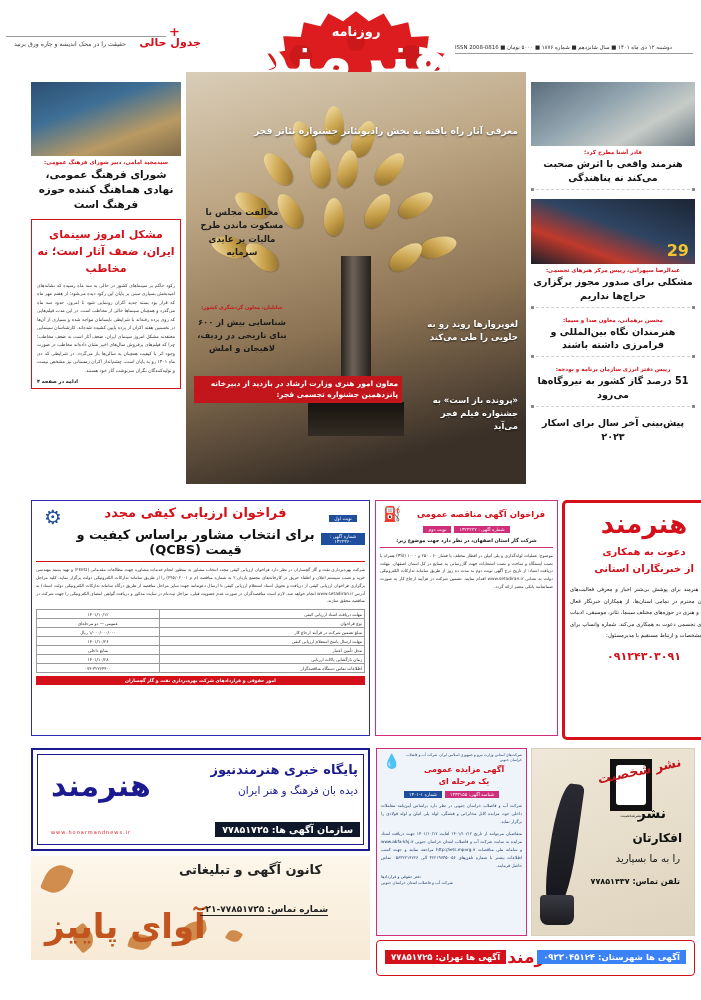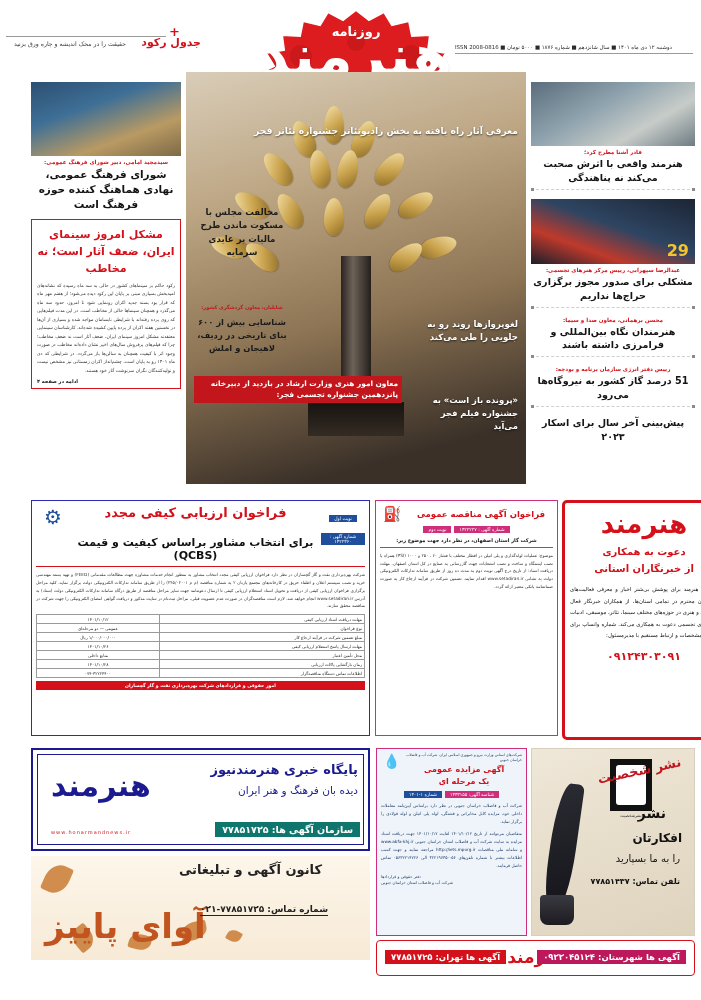--- a/index.html
+++ b/index.html
@@ -104,21 +104,21 @@
   .rec-h { color:#d4111a; font-size:10px; font-weight:bold; line-height:1.7; }
   .rec-body { font-size:5.4px; color:#111; line-height:2.15; text-align:justify; margin-top:7px; direction:rtl; }
   .rec-phone { color:#d4111a; font-size:11px; font-weight:bold; letter-spacing:1px; margin-top:8px; }
 
   
   .portal { position:absolute; left:31px; top:748px; width:339px; height:103px;
             border:2px solid #1b1b8f; background:#fff; }
   .portal-in { position:absolute; inset:4px; border:1px solid #1b1b8f; }
   .portal-t1 { position:absolute; right:10px; top:12px; font-size:13px; font-weight:bold; color:#1b1b8f; }
   .portal-t2 { position:absolute; right:10px; top:34px; font-size:10.5px; font-weight:normal; color:#1b1b8f; }
-  .portal-bar { position:absolute; right:8px; bottom:12px; background:#0f766e; color:#fff;
+  .portal-bar { position:absolute; right:8px; bottom:12px; background:#0f172a; color:#fff;
                 font-size:9.5px; font-weight:bold; padding:2px 7px; }
   .portal-logo { position:absolute; left:18px; top:18px; font-size:30px; font-weight:bold; color:#1b1b8f; }
   .portal-url { position:absolute; left:18px; bottom:14px; font-size:5px; color:#d4111a; letter-spacing:1px; }
 
   
   .autumn { position:absolute; left:31px; top:856px; width:339px; height:104px;
             background:linear-gradient(180deg,#fdf6ea,#f7ead6); overflow:hidden; }
   .autumn-t { position:absolute; right:48px; top:6px; font-size:13px; font-weight:bold; color:#222; }
   .autumn-brand { position:absolute; left:14px; top:50px; font-size:34px; font-weight:bold;
                   color:#c2541f; letter-spacing:-1px; }
@@ -146,34 +146,34 @@
   .quill { position:absolute; left:18px; top:34px; width:26px; height:130px;
            background:linear-gradient(160deg,#2b2b33,#14141a); border-radius:50% 6px 50% 40%; transform:rotate(8deg); }
   .inkwell { position:absolute; left:8px; bottom:10px; width:34px; height:30px;
              background:linear-gradient(180deg,#3a3a42,#1b1b20); border-radius:4px 4px 8px 8px; }
 
   
   .footer { position:absolute; left:376px; top:940px; width:319px; height:36px;
             border:1px solid #d4111a; border-radius:4px; background:#fff; }
   .f-left { position:absolute; left:8px; top:9px; background:#d4111a; color:#fff;
             font-size:8.5px; font-weight:bold; padding:2px 6px; }
-  .f-right { position:absolute; right:8px; top:9px; background:#be185d; color:#fff;
+  .f-right { position:absolute; right:8px; top:9px; background:#3b82f6; color:#fff;
              font-size:8.5px; font-weight:bold; padding:2px 6px; }
   .f-logo { position:absolute; left:50%; top:6px; transform:translateX(-50%);
             color:#d4111a; font-size:17px; font-weight:bold; }
 </style>
 </head>
 <body>
 
 <div class="page">
 
   <div class="topbar">
     <div class="rule-top2"></div>
     <div class="plus-badge">+</div>
-    <div class="jadval">جدول رکود</div>
+    <div class="jadval">جدول حالی</div>
     <div class="tagline-left">حقیقت را در محک اندیشه و چاره ورق بزنید</div>
     <div class="dateline">دوشنبه ۱۲ دی ماه ۱۴۰۱ ■ سال شانزدهم ■ شماره ۱۸۷۶ ■ ۵۰۰۰ تومان ■ ISSN 2008-0816</div>
     <div class="rule-top"></div>
   </div>
 
   <div class="masthead">
     <svg class="mast-shape" viewBox="0 0 300 104" preserveAspectRatio="none">
       <path d="M150 2 L163 12 L178 4 L186 17 L203 13 L206 28 L224 27 L222 42 L240 45 L232 58
                L248 66 L236 76 L248 88 L230 92 L234 104 L66 104 L70 92 L52 88 L64 76 L52 66
                L68 58 L60 45 L78 42 L76 27 L94 28 L97 13 L114 17 L122 4 L137 12 Z" fill="#dd1c1f" stroke="#ffffff" stroke-width="2"></path>
@@ -273,21 +273,21 @@
 
     <div class="ad-tender">
       <div style="display:flex;align-items:flex-start;gap:4px;">
         <div style="flex:0 0 44px;text-align:center;">
           <span class="chip">نوبت اول</span>
           <div style="height:4px"></div>
           <span class="chip">شماره آگهی : ۱۴۲۲۳۶۰</span>
         </div>
         <div style="flex:1;text-align:center;">
           <div class="ad-title" style="font-size:13px;">فراخوان ارزیابی کیفی مجدد</div>
-          <div style="font-size:11px;font-weight:bold;color:#111;margin-top:16px;">برای انتخاب مشاور براساس کیفیت و قیمت (QCBS)</div>
+          <div style="font-size:13px;font-weight:bold;color:#111;margin-top:7px;">برای انتخاب مشاور براساس کیفیت و قیمت (QCBS)</div>
         </div>
         <div style="flex:0 0 34px;text-align:center;color:#1f4f9c;font-size:20px;">⚙</div>
       </div>
       <div style="height:1.4px;background:#d4111a;margin:4px 0;"></div>
       <div class="mini">شرکت بهره‌برداری نفت و گاز گچساران در نظر دارد فراخوان ارزیابی کیفی مجدد انتخاب مشاور به منظور انجام خدمات مشاوره جهت مطالعات مقدماتی (FEED) و تهیه بسته مهندسی خرید و نصب سیستم اعلان و اطفاء حریق در کارخانه‌های مجتمع پازنان ۲ به شماره مناقصه (م م ۴۴۵/۰۲۰۰۱) را از طریق سامانه تدارکات الکترونیکی دولت برگزار نماید. کلیه مراحل برگزاری فراخوان ارزیابی کیفی از دریافت و تحویل اسناد استعلام ارزیابی کیفی تا ارسال دعوتنامه جهت سایر مراحل مناقصه از طریق درگاه سامانه تدارکات الکترونیکی دولت (ستاد) به آدرس www.setadiran.ir انجام خواهد شد. لازم است مناقصه‌گران در صورت عدم عضویت قبلی، مراحل ثبت‌نام در سایت مذکور و دریافت گواهی امضای الکترونیکی را جهت شرکت در مناقصه محقق سازند.</div>
 
       <table class="tenders">
         <tbody>
             <tr>
           <td class="rt">مهلت دریافت اسناد ارزیابی کیفی</td>

